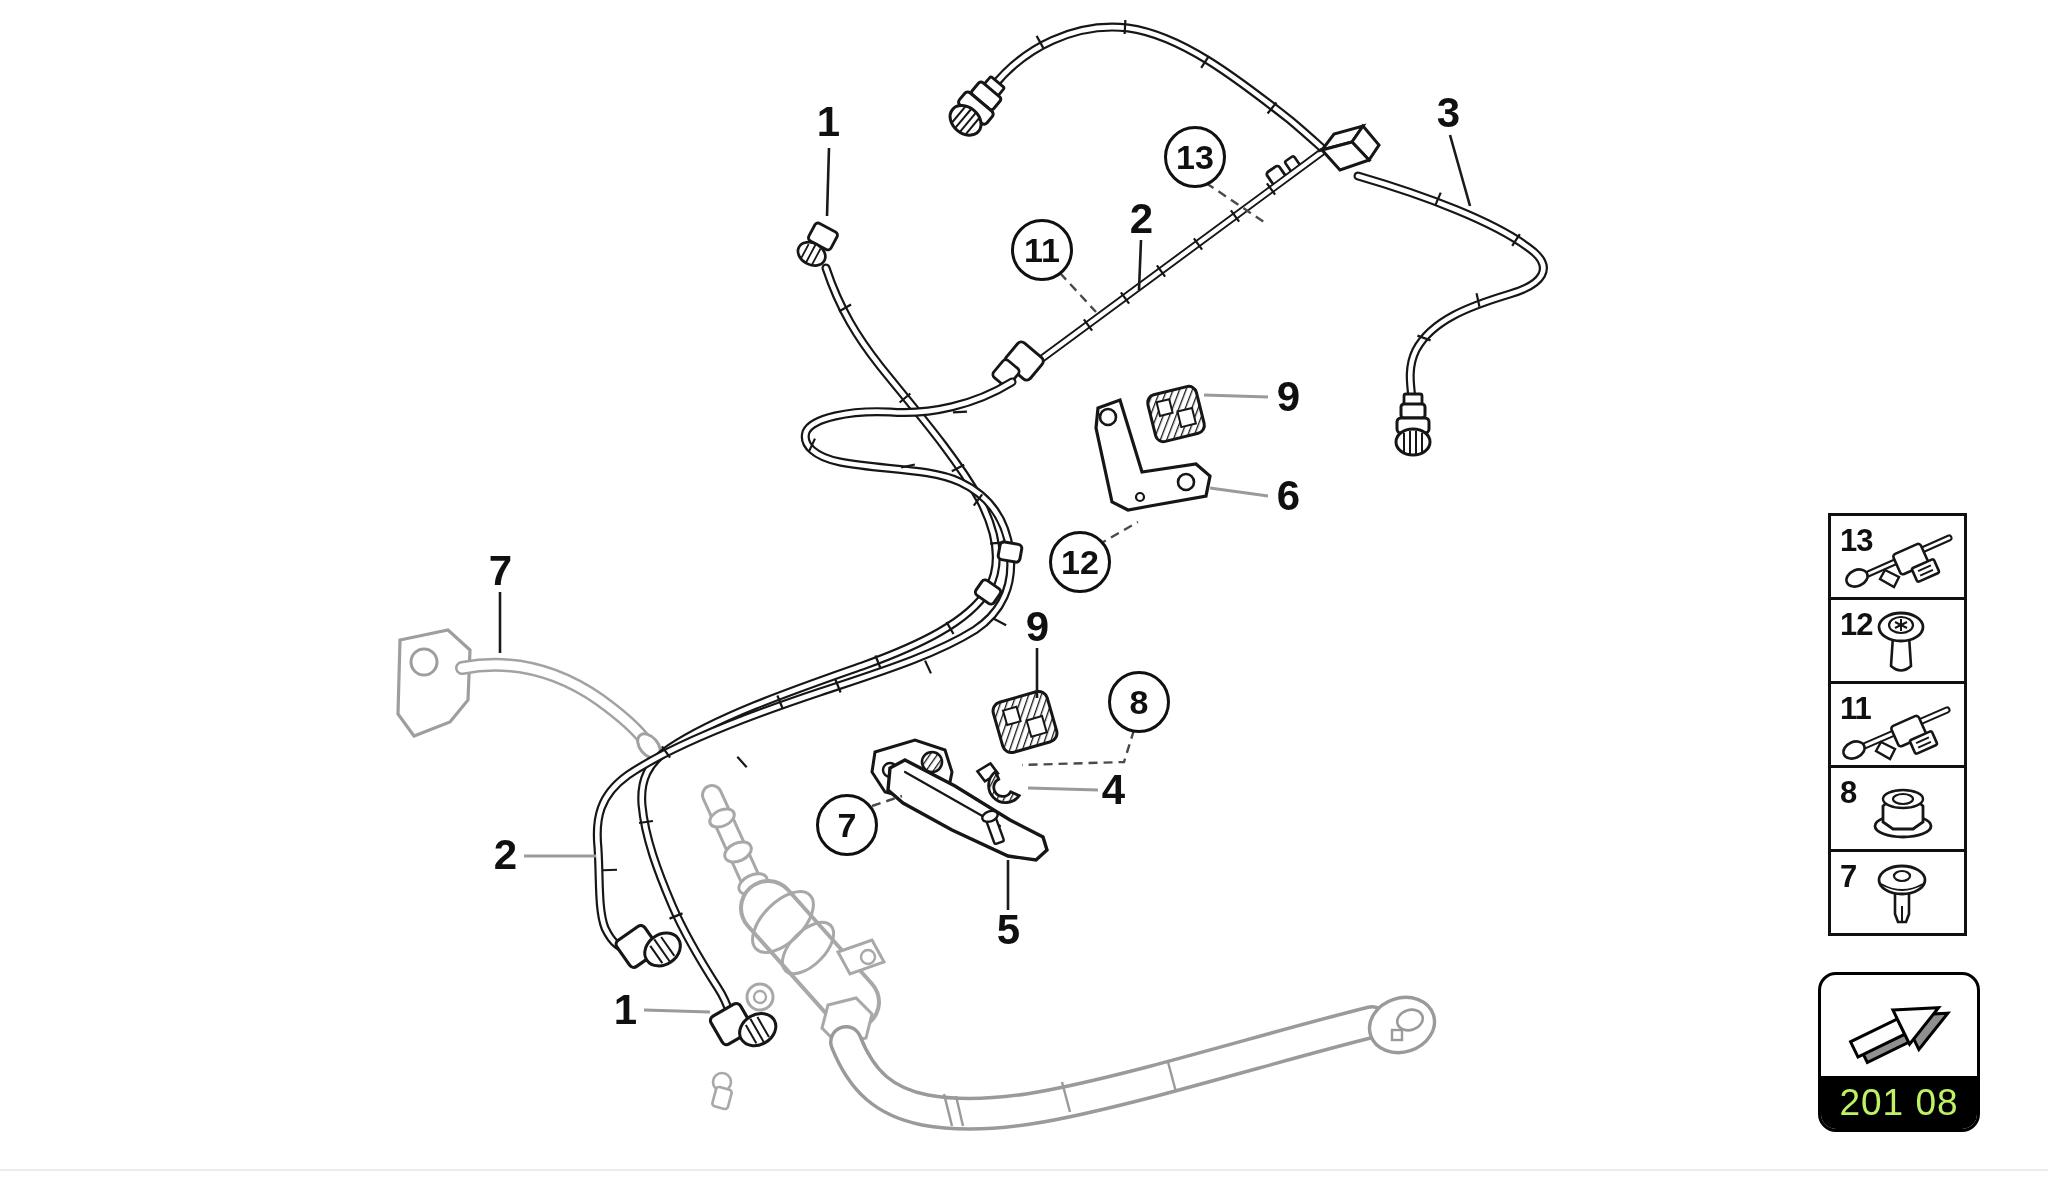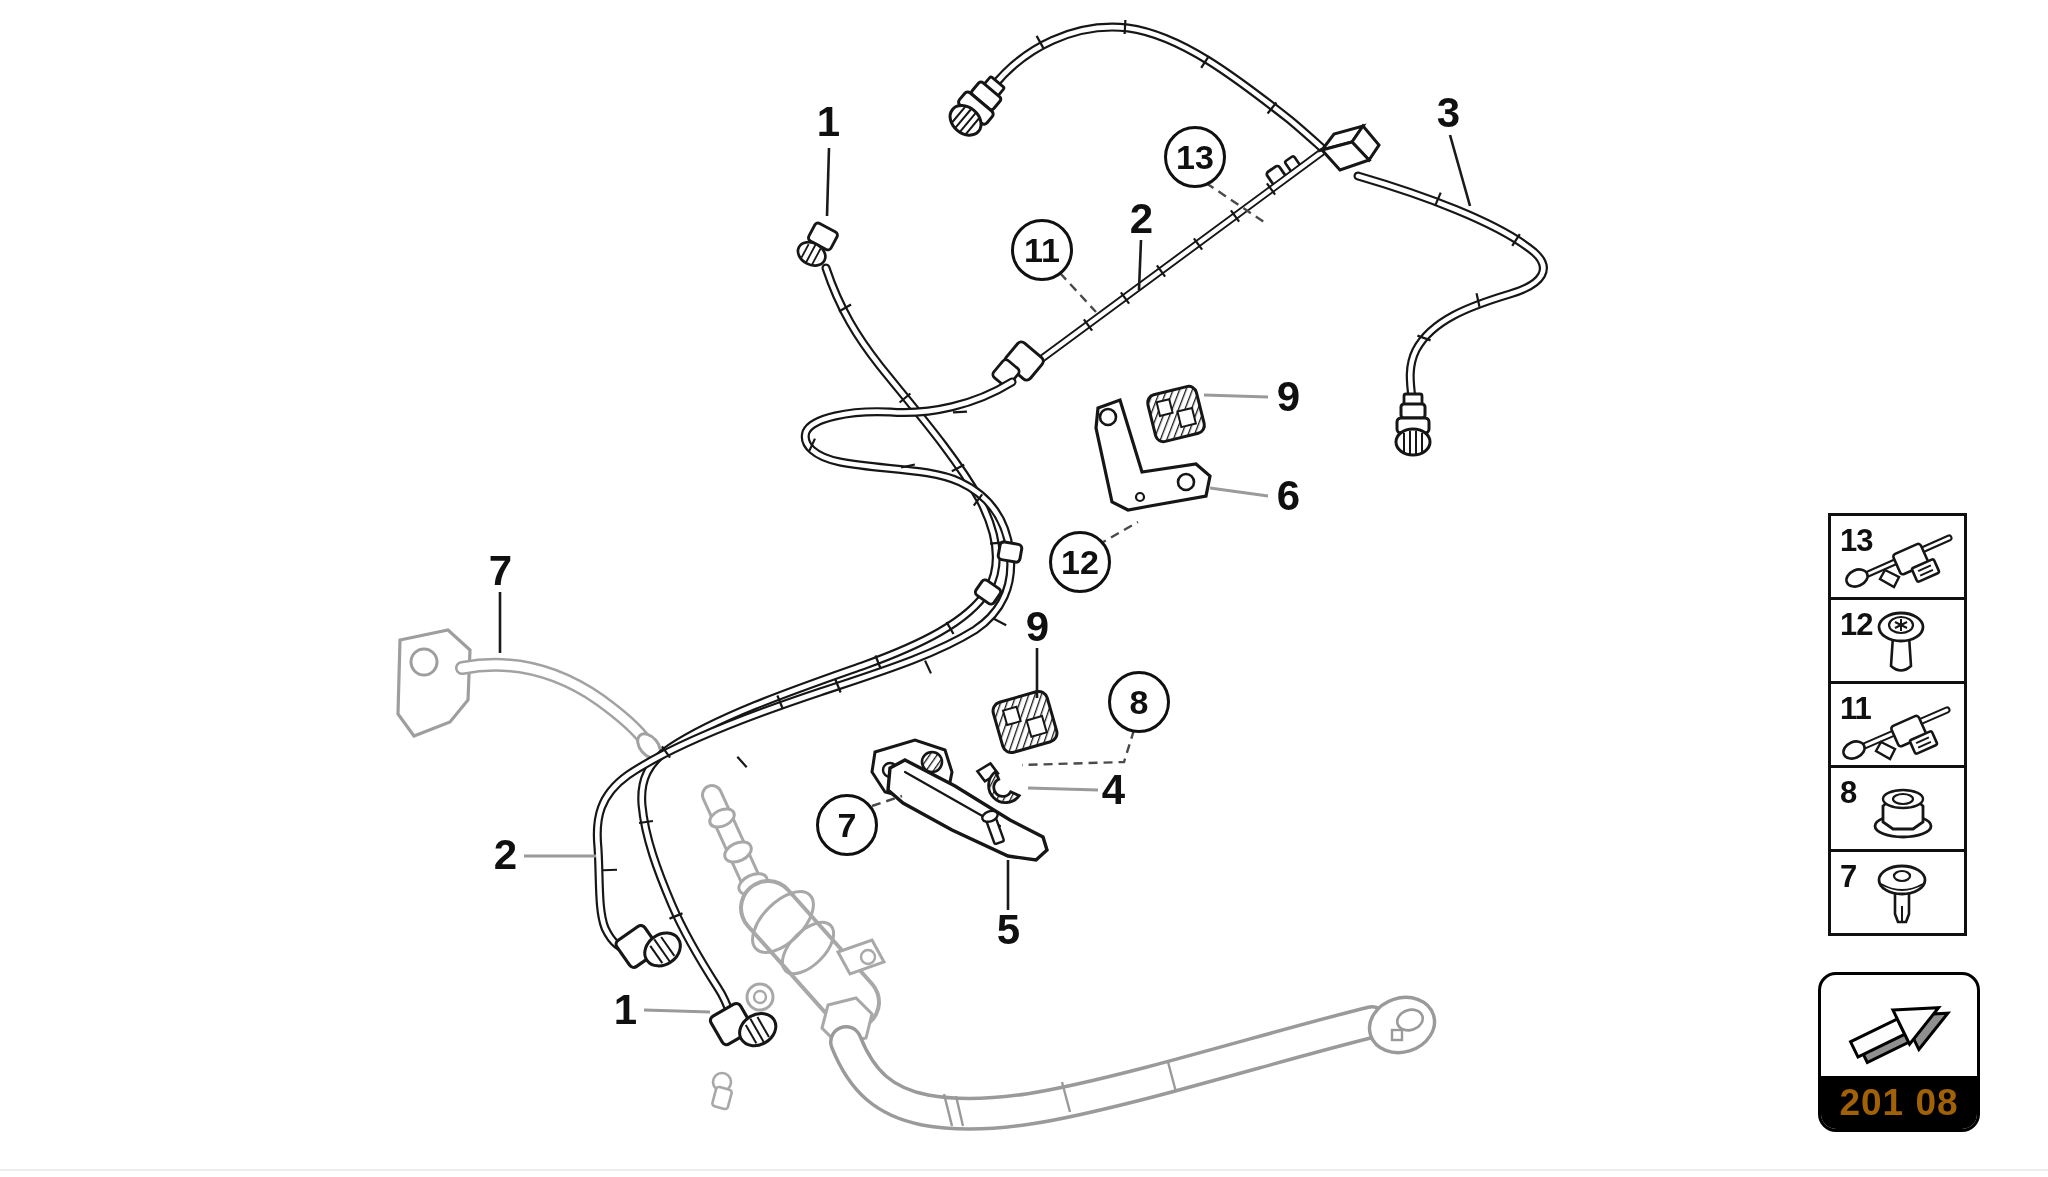--- a/index.html
+++ b/index.html
@@ -17,22 +17,22 @@
   .legend{position:absolute;left:1828px;top:513px;width:139px;display:flex;flex-direction:column;}
   .legend-cell{box-sizing:border-box;width:139px;height:87px;border:3px solid #101010;margin-top:-3px;
            background:#fff;position:relative;}
   .legend-cell:first-child{margin-top:0;}
   .legend-num{position:absolute;left:9px;top:7px;font-weight:bold;font-size:31px;color:#101010;letter-spacing:-1px;}
   .legend-ico{position:absolute;left:0;top:0;}
   
   .code-card{position:absolute;left:1818px;top:972px;width:162px;height:160px;box-sizing:border-box;
            border:3.5px solid #000;border-radius:18px;background:#fff;overflow:hidden;}
   .code-card .ico{position:absolute;left:0;top:0;width:155px;height:104px;}
-  .code-band{position:absolute;left:0;bottom:0;width:100%;height:53px;background:#000;color:#a16207;
-           display:flex;align-items:center;justify-content:center;font-weight:bold;font-size:37px;letter-spacing:1px;}
+  .code-band{position:absolute;left:0;bottom:0;width:100%;height:53px;background:#000;color:#bef264;
+           display:flex;align-items:center;justify-content:center;font-weight:normal;font-size:37px;letter-spacing:1px;}
   .page-edge{position:absolute;left:0;top:1169px;width:2048px;height:2px;background:#ececec;}
 </style>
 </head>
 <body>
 
 <div class="stage">
 
   <svg class="art" width="2048" height="1177" viewBox="0 0 2048 1177">
     <defs>
       <pattern id="hatch" patternUnits="userSpaceOnUse" width="6" height="6" patternTransform="rotate(35)">

